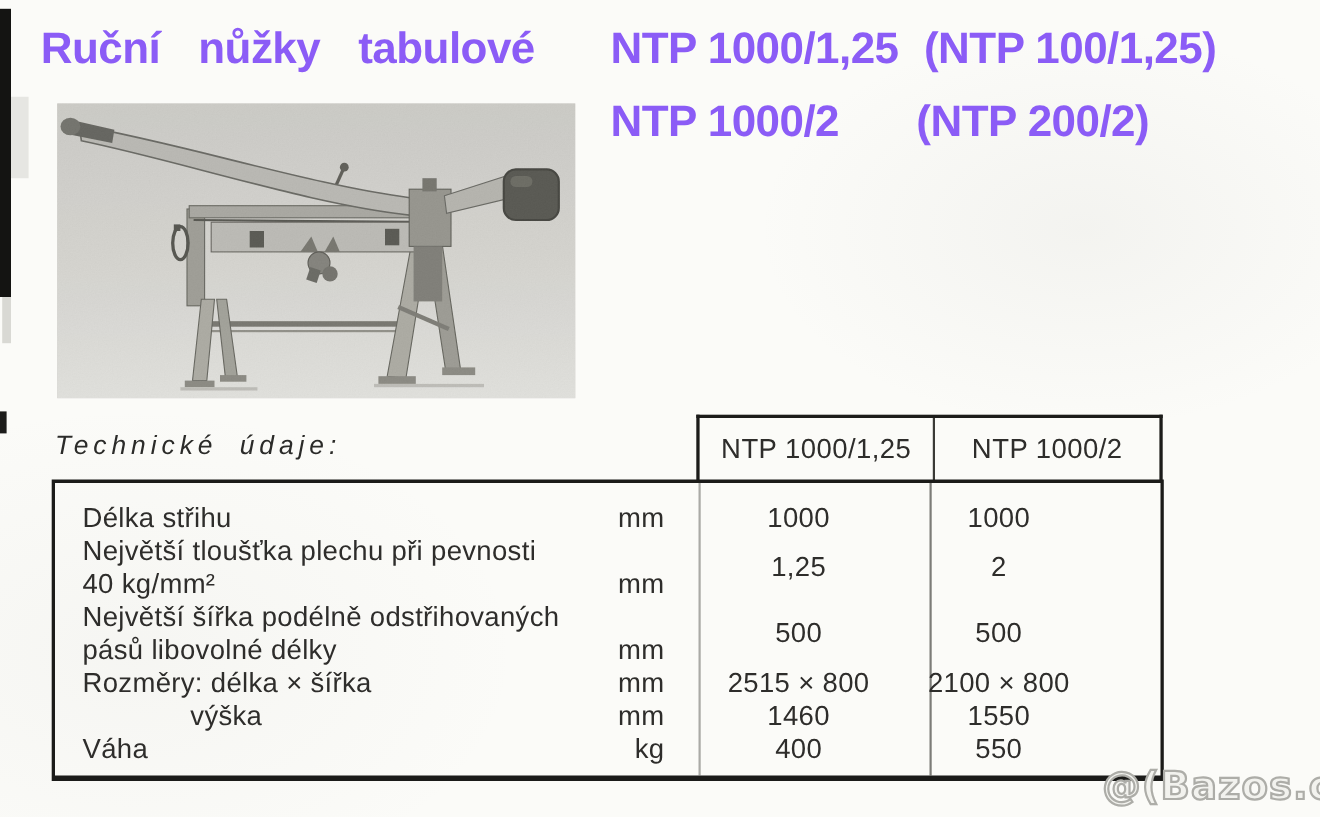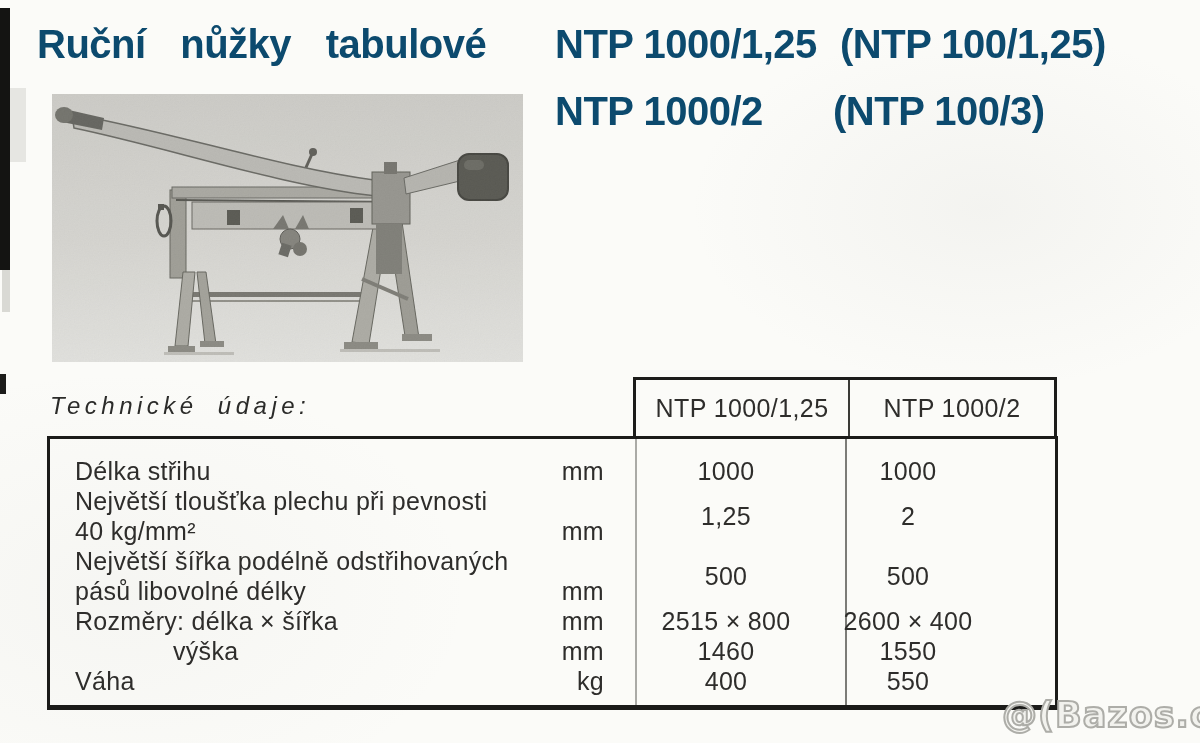--- a/index.html
+++ b/index.html
@@ -12,21 +12,21 @@
       #fbfbf8;
     color:#1f1f1d;
   }
   
   .edge-bar{position:absolute;left:0;top:8px;width:10px;height:262px;background:#141412;}
   .edge-tail{position:absolute;left:2px;top:270px;width:8px;height:42px;background:#d9d9d4;}
   .edge-mark{position:absolute;left:0;top:374px;width:6px;height:20px;background:#1c1c1a;}
   .edge-patch{position:absolute;left:10px;top:88px;width:16px;height:74px;background:#e6e6e2;}
 
   
-  .title{position:absolute;font-weight:bold;font-size:40px;letter-spacing:-.5px;color:#0c4a6e;white-space:nowrap;}
+  .title{position:absolute;font-weight:bold;font-size:40px;letter-spacing:-.5px;color:#8b5cf6;white-space:nowrap;}
   .title-product{left:37px;top:22px;word-spacing:24px;}
   .title-m1{left:555px;top:22px;}
   .title-m1a{left:840px;top:22px;}
   .title-m2{left:555px;top:89px;}
   .title-m2a{left:833px;top:89px;}
 
   
   .photo{position:absolute;left:52px;top:94px;width:471px;height:268px;background:#cfceca;}
   .photo svg{display:block;width:471px;height:268px;}
 
@@ -65,21 +65,21 @@
 
 <div class="edge-bar"></div>
 <div class="edge-tail"></div>
 <div class="edge-mark"></div>
 <div class="edge-patch"></div>
 
 <div class="title title-product">Ruční nůžky tabulové</div>
 <div class="title title-m1">NTP 1000/1,25</div>
 <div class="title title-m1a">(NTP 100/1,25)</div>
 <div class="title title-m2">NTP 1000/2</div>
-<div class="title title-m2a">(NTP 100/3)</div>
+<div class="title title-m2a">(NTP 200/2)</div>
 
 <div class="photo">
   <svg viewBox="0 0 471 268" xmlns="http://www.w3.org/2000/svg">
     <defs>
       <linearGradient id="bgc" x1="0" y1="0" x2="0" y2="1">
         <stop offset="0" stop-color="#c8c7c2"></stop>
         <stop offset="0.55" stop-color="#d2d1cc"></stop>
         <stop offset="1" stop-color="#dededa"></stop>
       </linearGradient>
       <filter id="grain" x="0" y="0" width="100%" height="100%">
@@ -191,21 +191,21 @@
   </div>
 
   <div class="t-row">
     <div class="t-labels">
       <div class="t-line t-last">
         <span class="lbl">Rozměry: délka × šířka</span>
         <span class="unit">mm</span>
       </div>
     </div>
     <div class="t-val v1">2515 × 800</div>
-    <div class="t-val">2600 × 400</div>
+    <div class="t-val">2100 × 800</div>
   </div>
 
   <div class="t-row">
     <div class="t-labels">
       <div class="t-line t-last">
         <span class="lbl indent">výška</span>
         <span class="unit">mm</span>
       </div>
     </div>
     <div class="t-val v1">1460</div>

